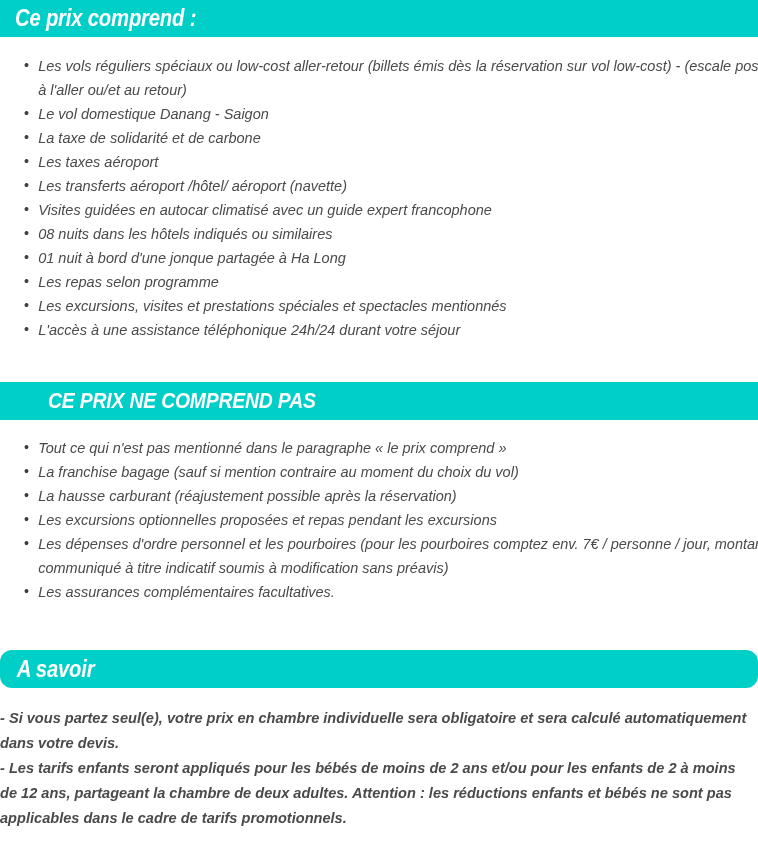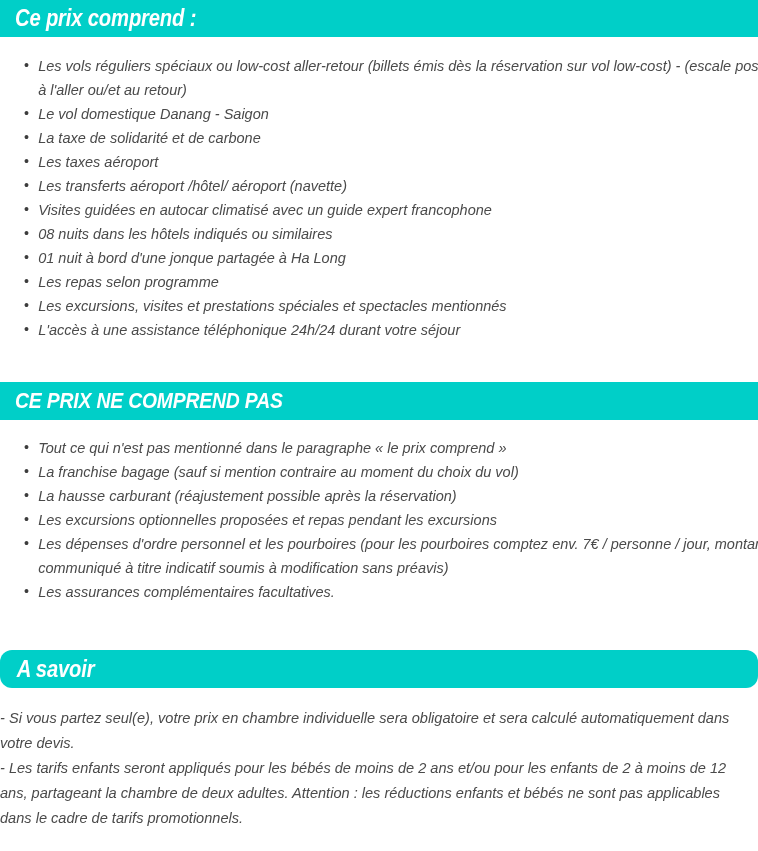--- a/index.html
+++ b/index.html
@@ -37,21 +37,21 @@
     font-weight: 700;
     letter-spacing: -0.2px;
     white-space: nowrap;
     transform: scaleX(0.88);
     transform-origin: left center;
   }
 
   #band-1 { height: 37px; margin-top: 0; }
   #band-1 .band-title { font-size: 23px; padding-left: 17px; }
 
-  #band-2 { height: 38px; }
+  #band-2 { height: 38px; padding-left: 33px; }
   #band-2 .band-title { font-size: 22px; padding-left: 17px; }
 
   #band-3 { height: 38px; border-radius: 12px; }
   #band-3 .band-title { font-size: 23px; padding-left: 19px; }
 
   
   .bullet-list {
     list-style: none;
     margin: 0;
     padding: 0;
@@ -91,20 +91,21 @@
   }
 
   
   .gap-after-included { height: 40px; }
   .gap-after-excluded { height: 46px; }
 
   
   #notes {
     margin-top: 17px;
     padding: 0 3px 0 0;
+    font-weight: bold;
   }
   .note-para {
     font-style: italic;
     font-size: 15.2px;
     line-height: 25px;
     color: #4a4a4a;
     margin: 0;
     transform: scaleX(0.96);
     transform-origin: left top;
     width: 104.2%;

